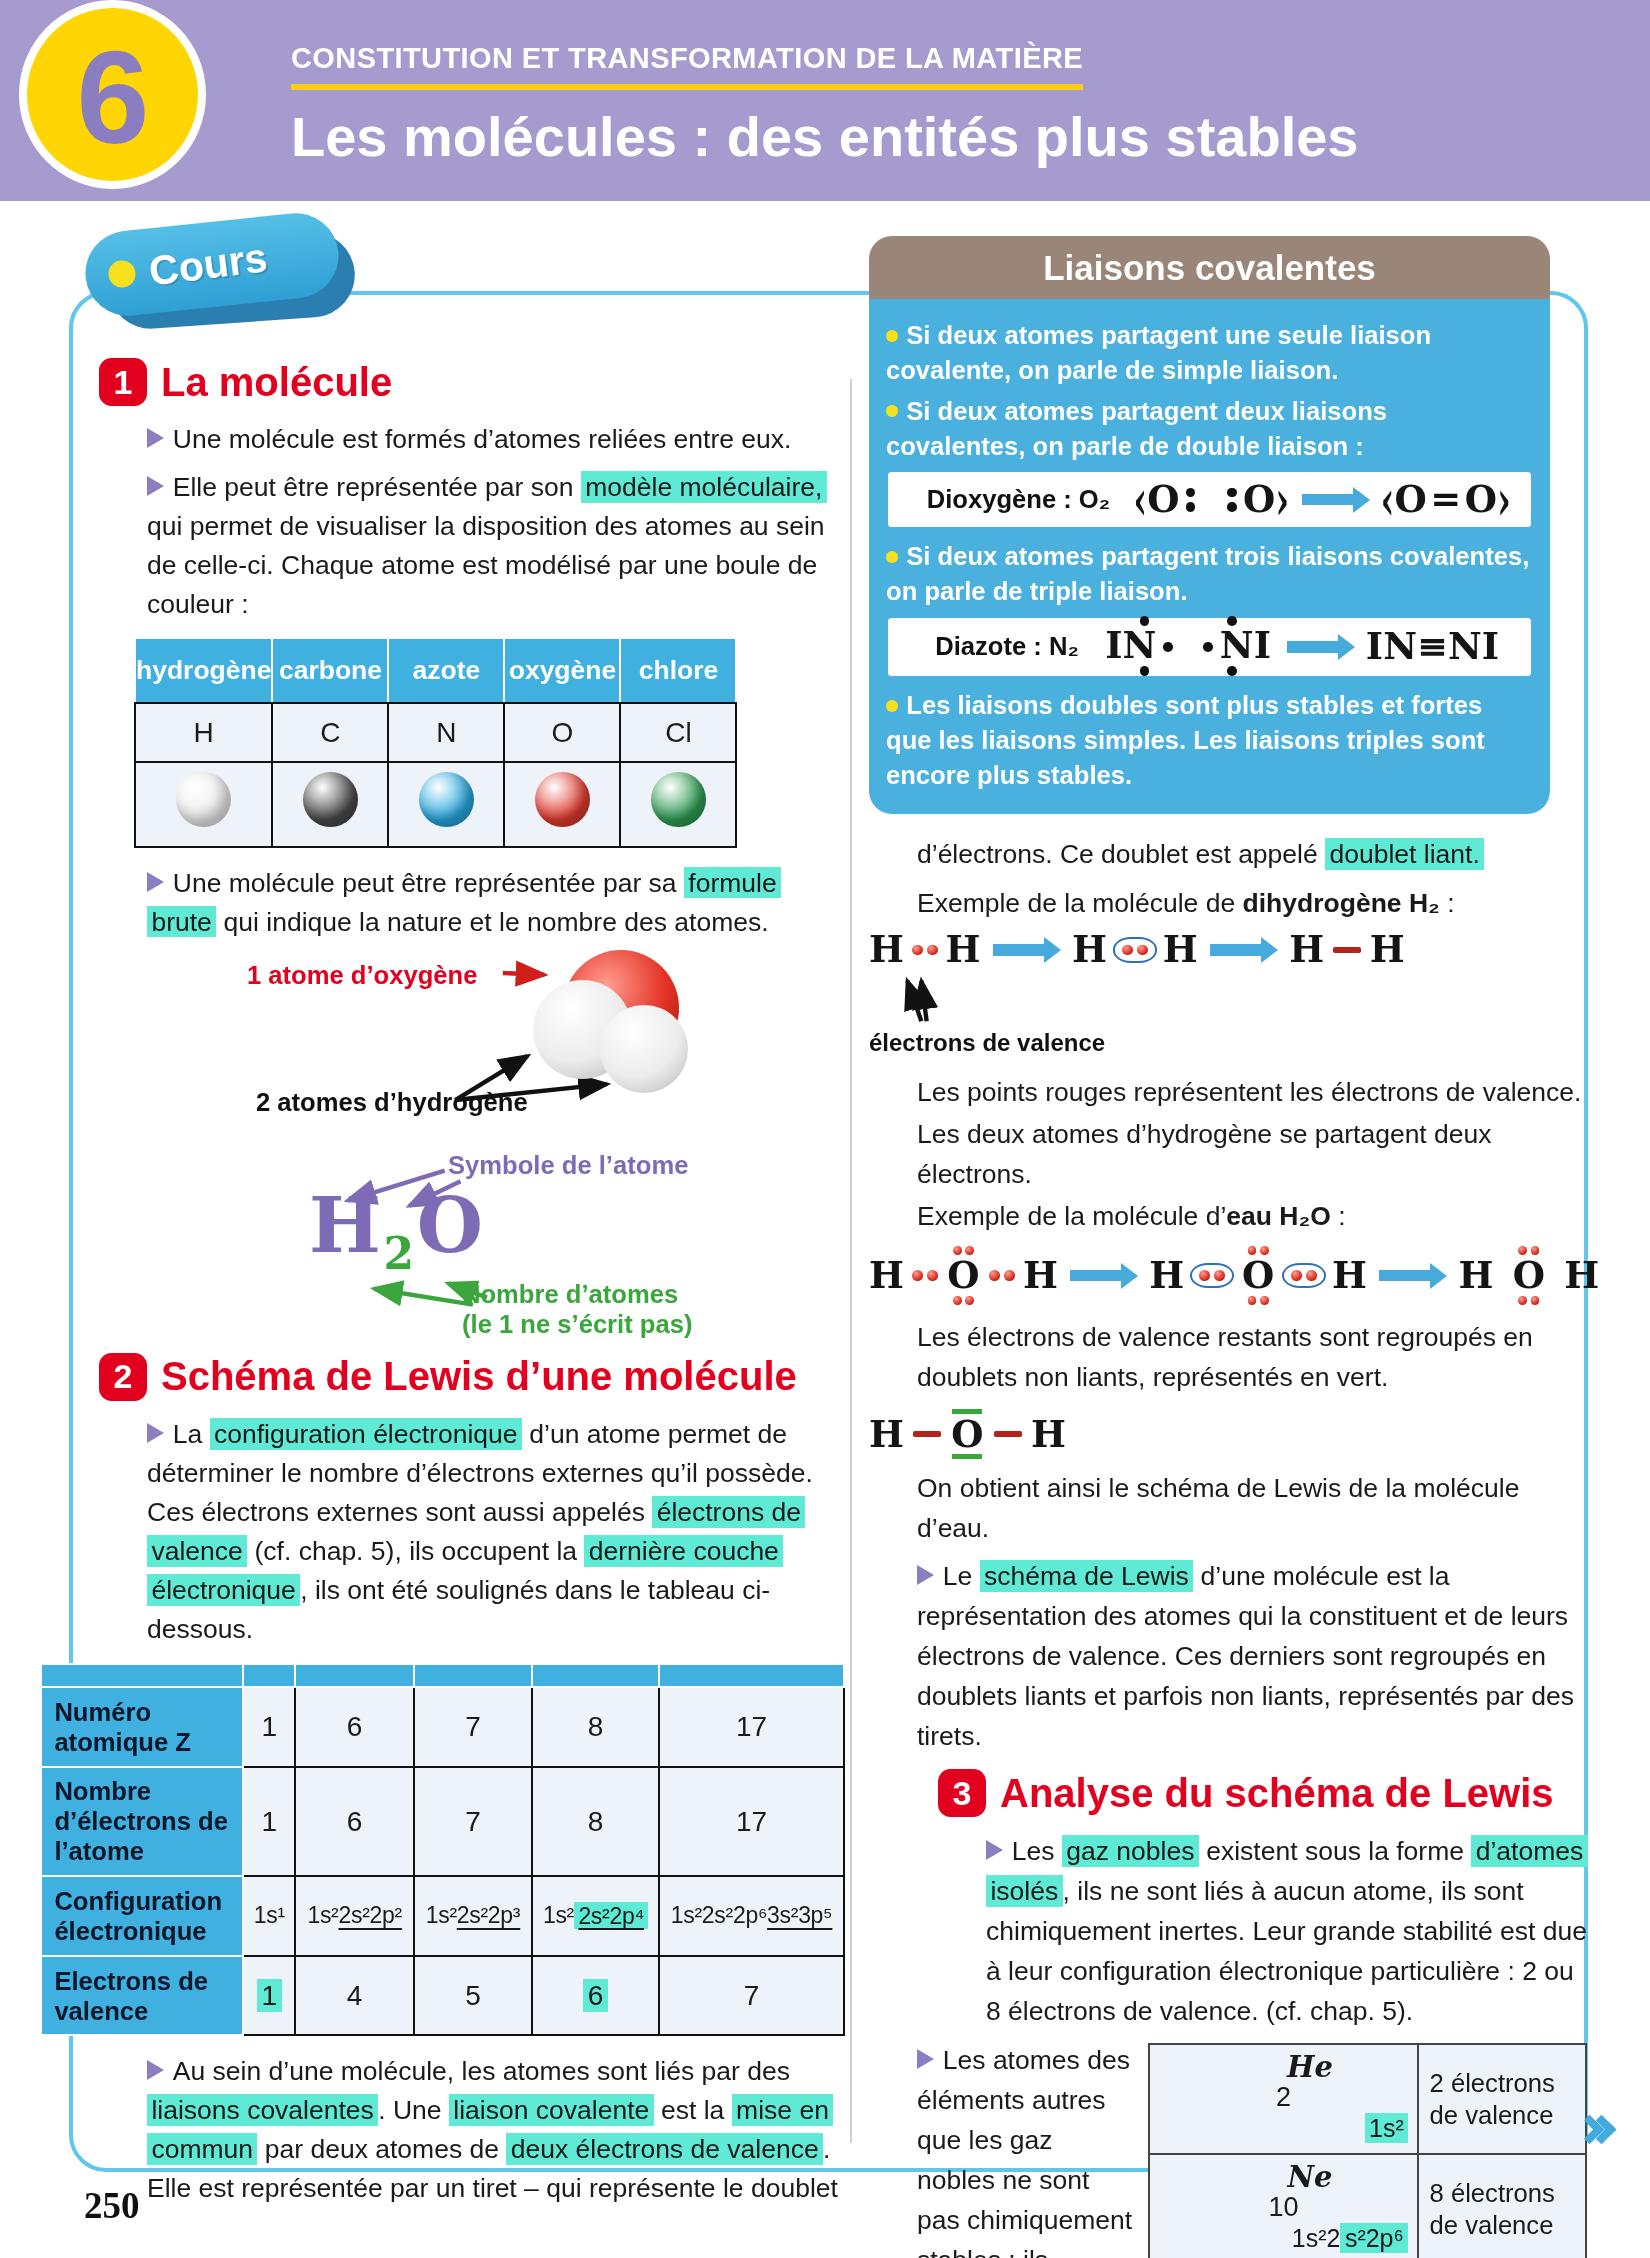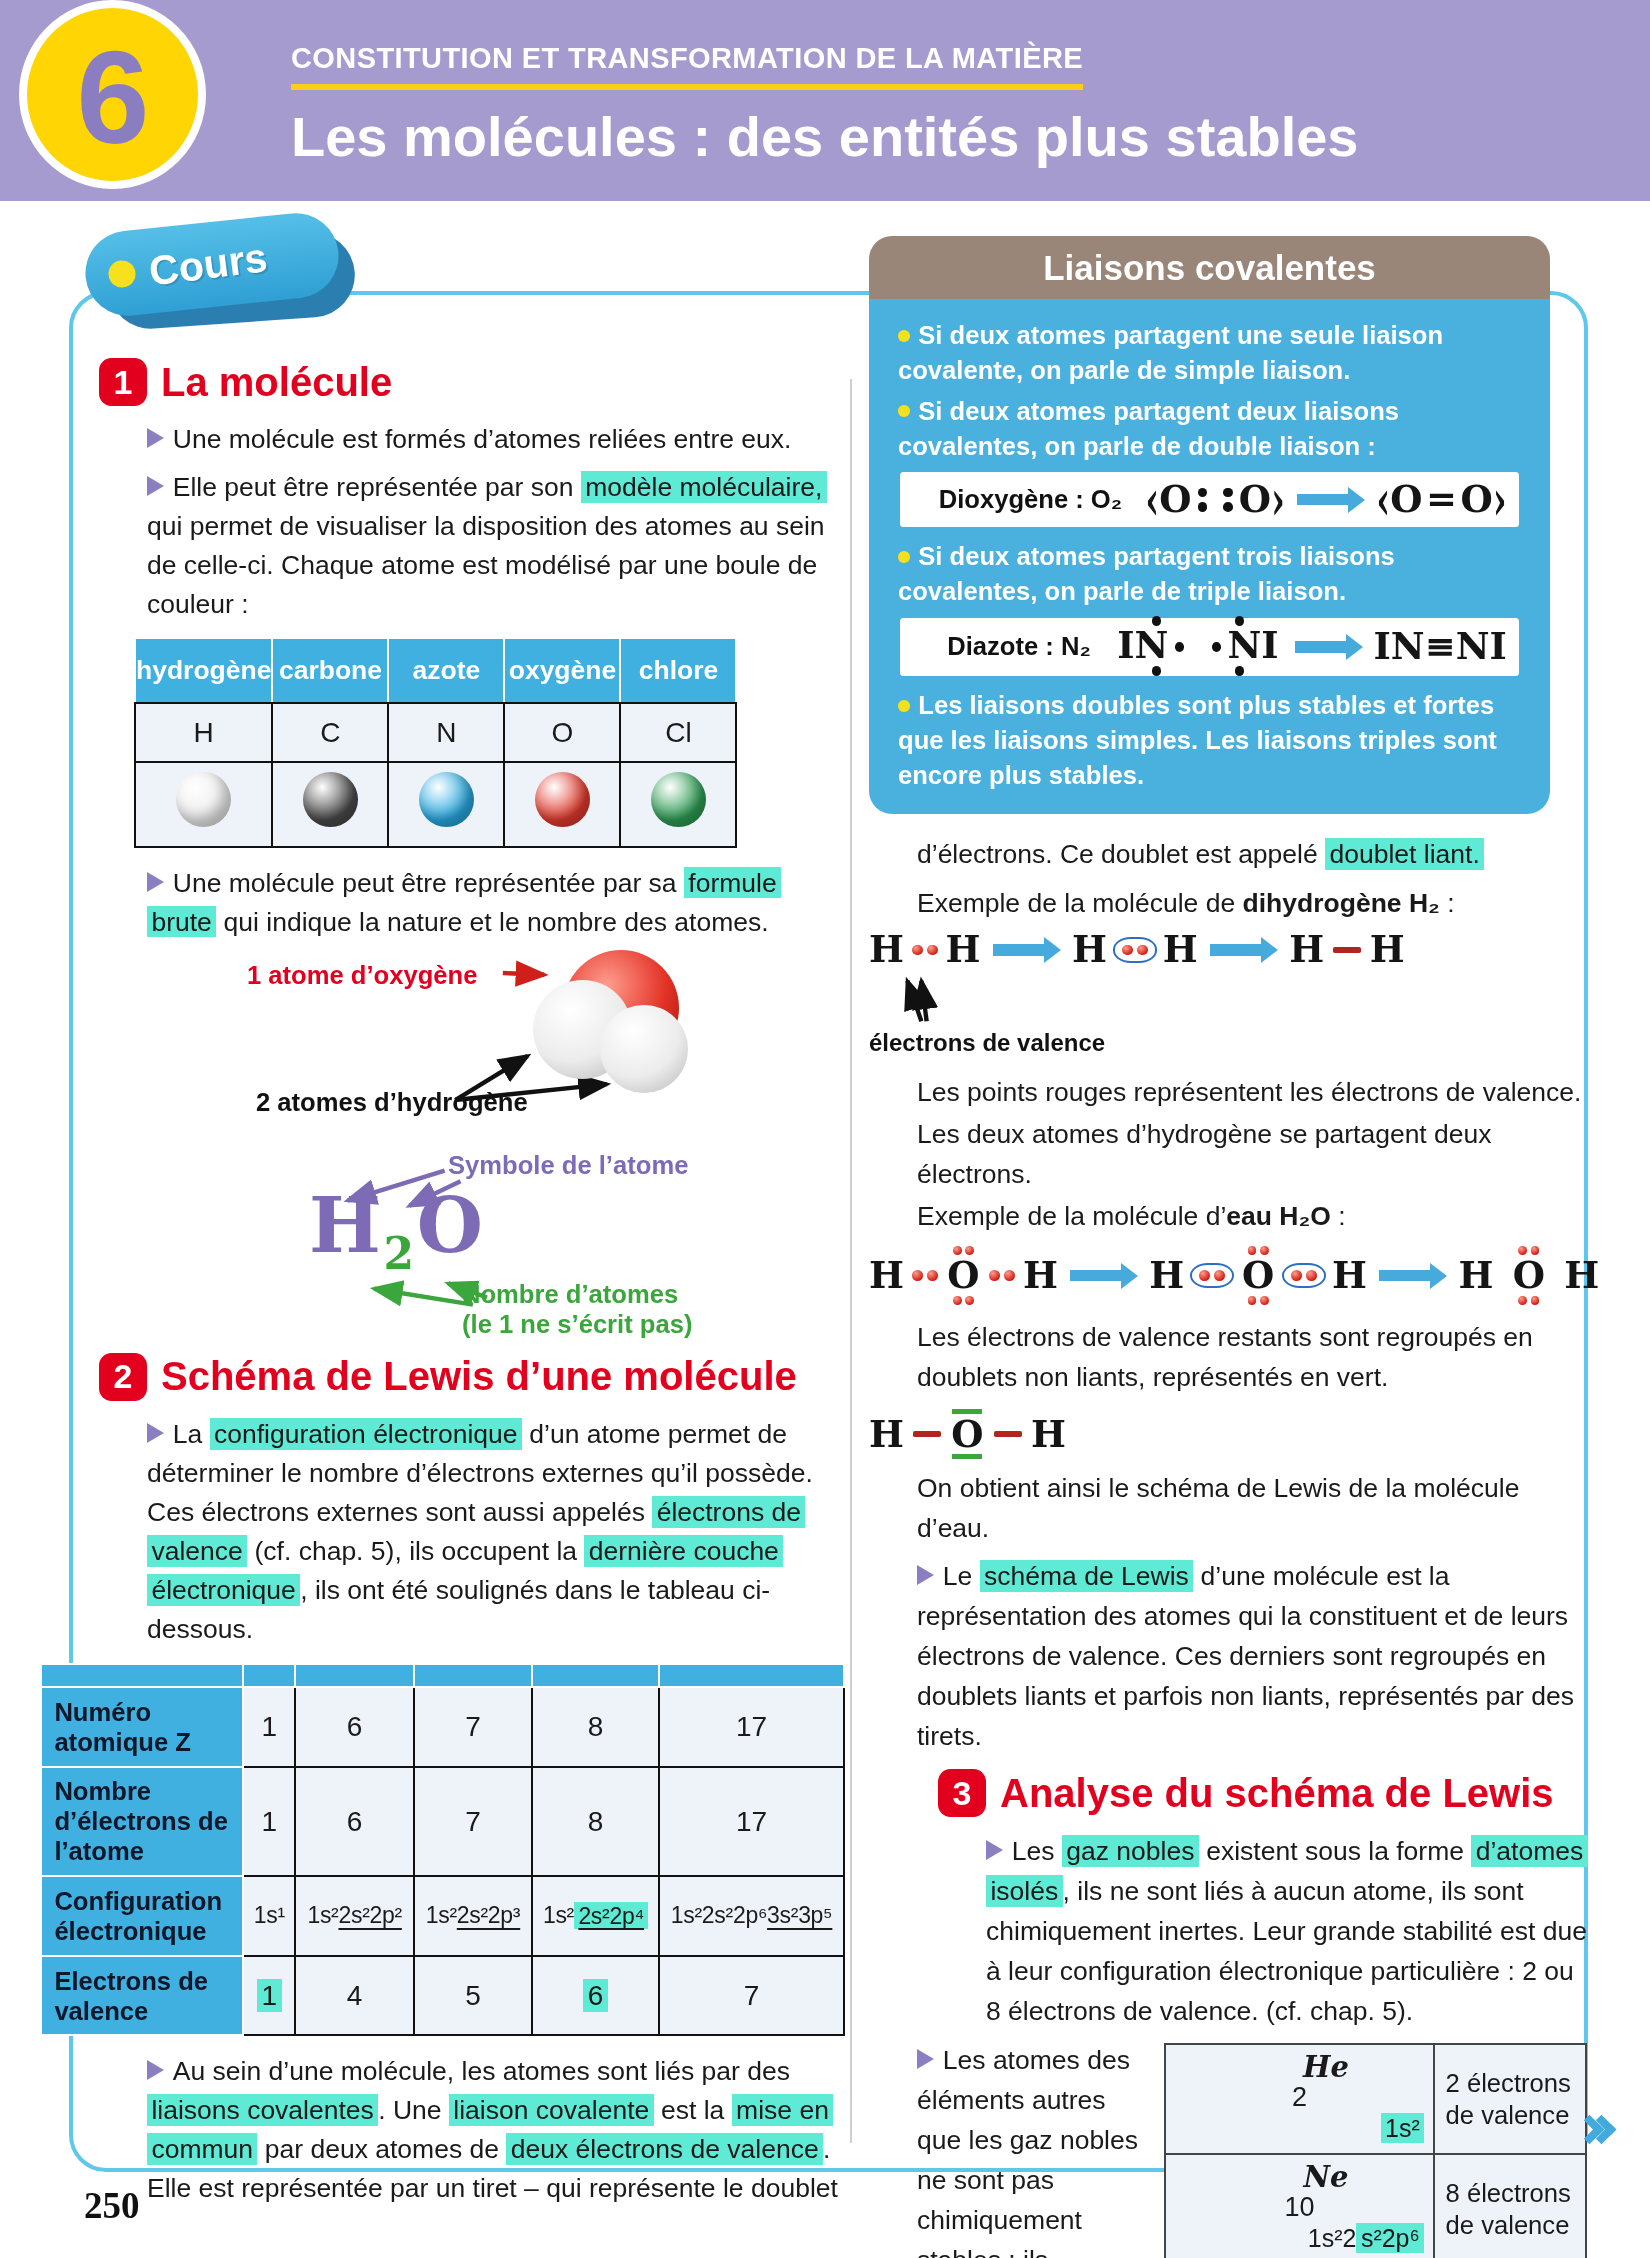--- a/index.html
+++ b/index.html
@@ -77,21 +77,21 @@
   .big col.c-n{width:132px;} .big col.c-o{width:139px;} .big col.c-cl{width:198px;}
   .big .blue { background:#3fb0e0; color:#0f172a; border:2.6px solid #fff; font-weight:800; }
   .big th.sym { font-size:26.5px; text-align:center; padding:10.6px 0; }
   .big td.lab { font-size:25.6px; line-height:30px; text-align:left; padding:8.8px 7px 8.8px 12.4px; }
   .big td.dat { background:#eef3fa; border:2.6px solid #111; text-align:center; font-size:28px; padding:7px 1.8px; }
   .big td.cfg { font-size:23px; letter-spacing:-0.3px; }
 
   
   .box { width:681px; border-radius:23px; overflow:hidden; margin-bottom:19.4px; }
   .box-h { background:#9a8579; color:#fff; text-align:center; font-size:35px; font-weight:800; padding:12.4px 0 10.6px; }
-  .box-b { background:#4ab0de; color:#fff; padding:14px 29px 16px; font-size:25.6px; line-height:35px; font-weight:600; }
+  .box-b { background:#4ab0de; color:#fff; padding:14px 17px 16px; font-size:25.6px; line-height:35px; font-weight:600; }
   .bx-li { margin:5.3px 0; }
   .ydot { display:inline-block; width:11.5px; height:11.5px; border-radius:50%; background:#f3e11c; margin-right:8.8px; vertical-align:2.6px; }
   .wbox { background:#fff; border-radius:3.5px; margin:8.8px 1.8px 12.4px; padding:8.8px 12.4px; display:flex; align-items:center; color:#111; }
   .wlabel { font-weight:800; font-size:25.6px; color:#111; margin:0 23px 0 53px; white-space:nowrap; }
 
   
   .lrow { display:flex; align-items:center; }
   .lett { font-family:"DejaVu Serif", serif; font-weight:bold; font-size:37px; line-height:1; color:#151515; }
   .br { font-family:"DejaVu Serif", serif; font-weight:bold; font-size:35px; line-height:1; display:inline-block; transform:scaleY(1.55); color:#151515; }
   .eq { font-family:"DejaVu Serif", serif; font-weight:bold; font-size:37px; line-height:1; margin:0 3.5px; }
@@ -115,21 +115,21 @@
   .h2wrap .lrow { position:absolute; left:0; top:0; }
   .h2wrap .vlabel { position:absolute; left:0px; top:99px; font-size:24px; font-weight:600; color:#111; line-height:26.5px; }
   .h2wrap svg { position:absolute; left:12.4px; top:39px; }
   .wsteps { margin:10.6px 0 12.4px; }
   .greenrow { margin:12.4px 0 8.8px; }
 
   
   table.noble { border-collapse:collapse; float:right; margin:3.5px 0 7px 14px; }
   .noble td { background:#eef3fa; border:2.2px solid #444; }
   .nb-left { width:269px; padding:7px 8.8px 8.8px; }
-  .nb-right { width:152px; font-size:25.6px; line-height:32px; padding:7px 7px 7px 10.6px; }
+  .nb-right { width:168px; font-size:25.6px; line-height:32px; padding:7px 7px 7px 10.6px; }
   .nb-sym { font-family:"DejaVu Serif", serif; font-style:italic; font-weight:bold; font-size:29px; text-align:center; padding-left:53px; line-height:30px; }
   .nb-z { font-size:27px; text-align:center; line-height:30px; }
   .nb-cfg { font-size:25px; text-align:right; line-height:32px; }
 
   .sec3-head, .sec3-p1 { margin-left:69px; }
   .sec3-p1 { width:649px; }
 
   
   .pageno { position:absolute; left:84px; top:2184px; font-size:37px; font-weight:800; color:#111;font-family:Liberation Serif, serif; }
   .next { position:absolute; left:1588px; top:2119px; width:62px; height:53px; }

